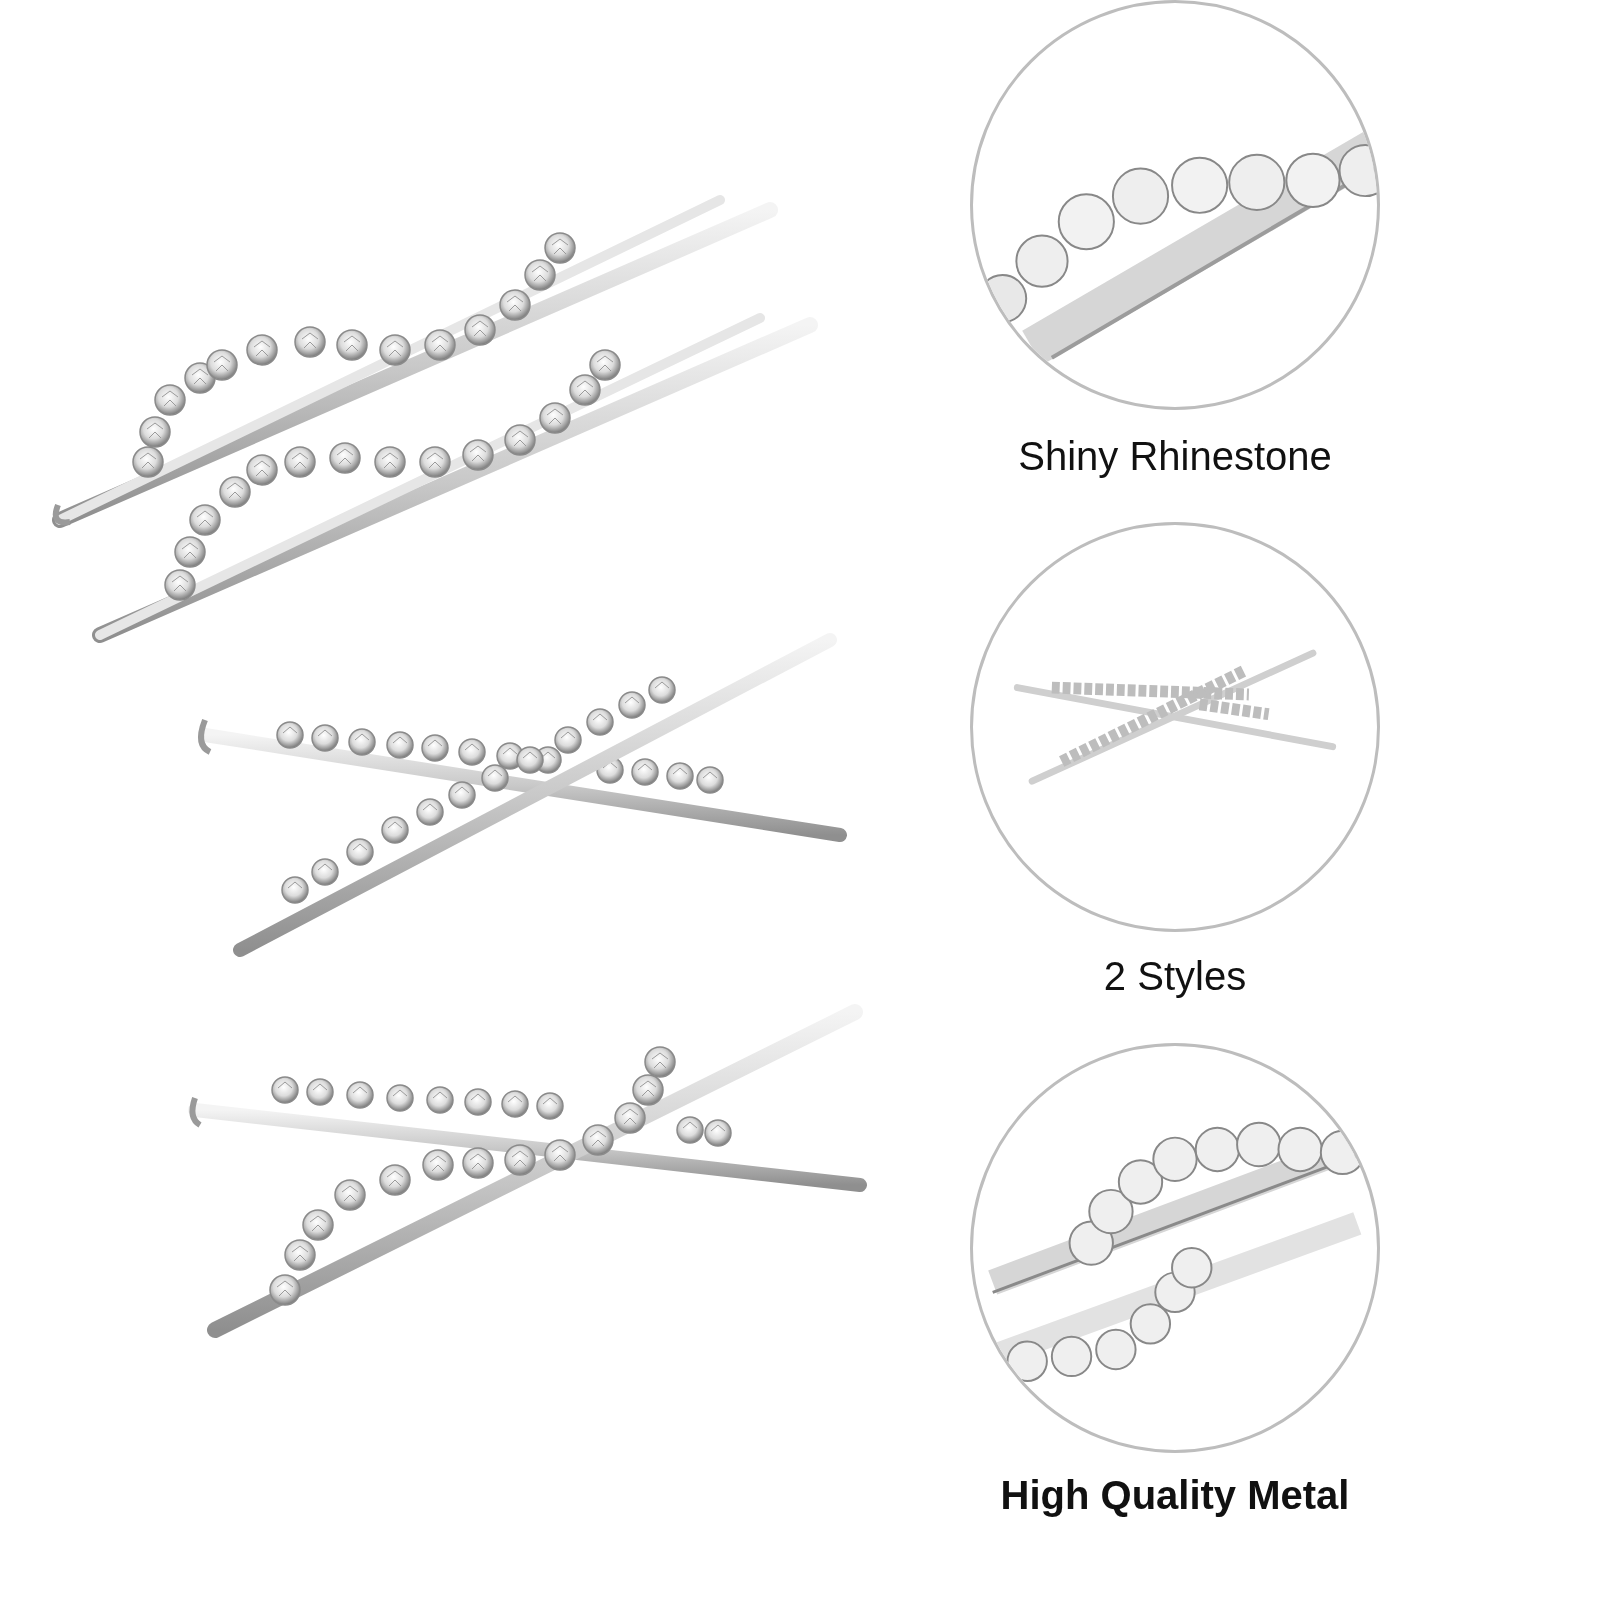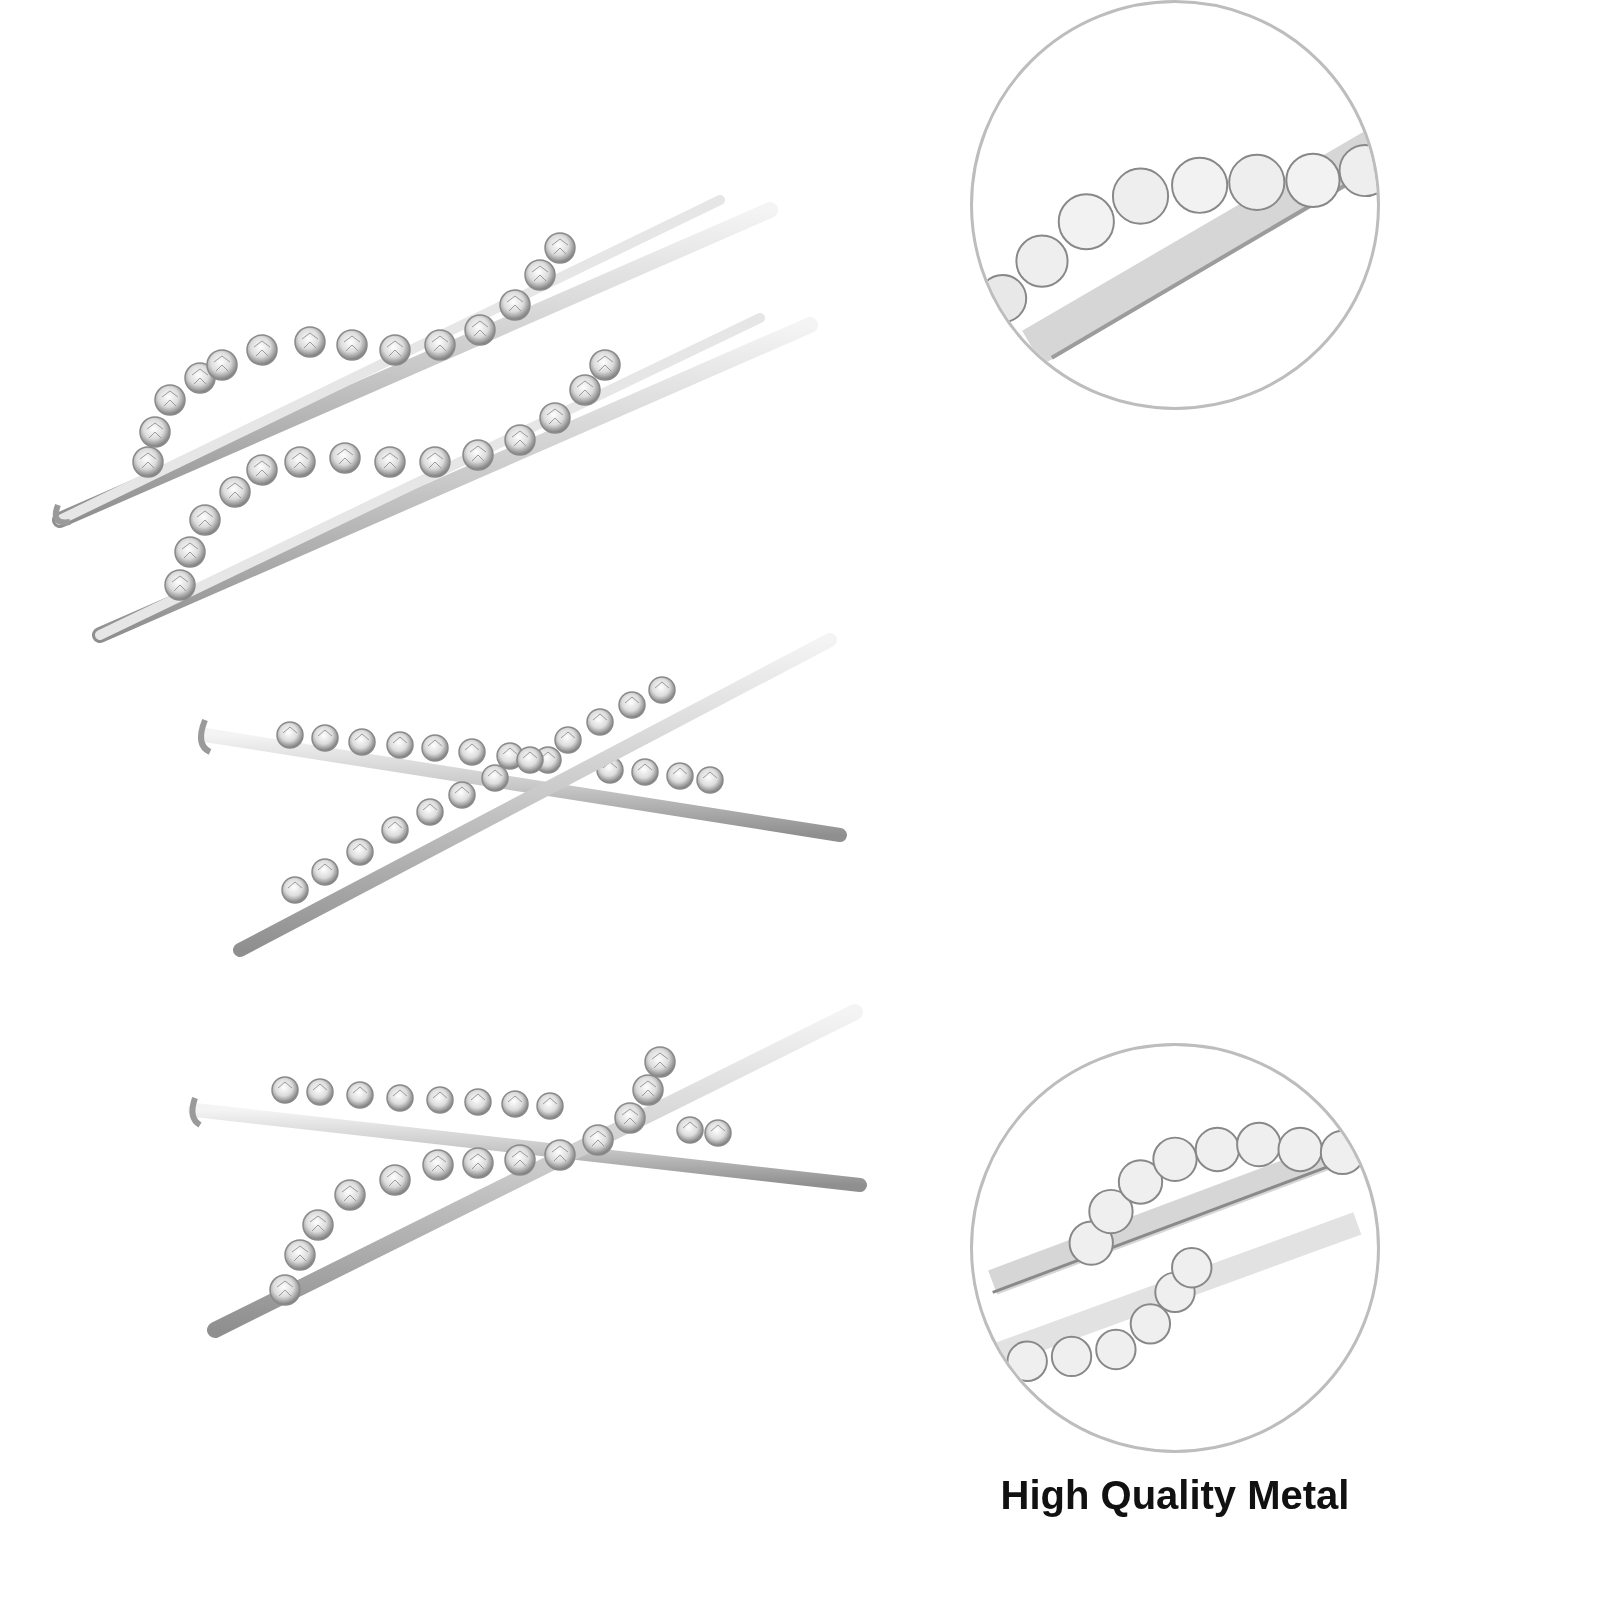--- a/index.html
+++ b/index.html
@@ -165,22 +165,35 @@
         <circle cx="30" cy="300" r="24" fill="#e8e8e8" stroke="#888" stroke-width="2"></circle>
         <circle cx="70" cy="262" r="26" fill="#eeeeee" stroke="#888" stroke-width="2"></circle>
         <circle cx="115" cy="222" r="28" fill="#f2f2f2" stroke="#888" stroke-width="2"></circle>
         <circle cx="170" cy="196" r="28" fill="#eeeeee" stroke="#888" stroke-width="2"></circle>
         <circle cx="230" cy="185" r="28" fill="#f2f2f2" stroke="#888" stroke-width="2"></circle>
         <circle cx="288" cy="182" r="28" fill="#eeeeee" stroke="#888" stroke-width="2"></circle>
         <circle cx="345" cy="180" r="27" fill="#f2f2f2" stroke="#888" stroke-width="2"></circle>
         <circle cx="398" cy="170" r="26" fill="#eeeeee" stroke="#888" stroke-width="2"></circle>
       </svg>
     </div>
+    <div class="caption" style="top:432px;">Shiny Rhinestone</div>
   </div>
 
+  <div class="detail" style="top:520px; height:520px;">
+    <div class="detail-circle" style="top:2px;">
+      <svg viewBox="0 0 410 410">
+        <path d="M45 165 L365 225" stroke="#cfcfcf" stroke-width="7" stroke-linecap="round" fill="none"></path>
+        <path d="M60 260 L345 130" stroke="#cfcfcf" stroke-width="7" stroke-linecap="round" fill="none"></path>
+        <path d="M80 165 L280 172" stroke="#bdbdbd" stroke-width="12" stroke-dasharray="8 3" fill="none"></path>
+        <path d="M90 240 L275 148" stroke="#bdbdbd" stroke-width="12" stroke-dasharray="8 3" fill="none"></path>
+        <path d="M230 182 L300 192" stroke="#bdbdbd" stroke-width="12" stroke-dasharray="8 3" fill="none"></path>
+      </svg>
+    </div>
+    <div class="caption" style="top:432px;">2 Styles</div>
+  </div>
 
   <div class="detail" style="top:1043px; height:520px;font-weight:bold;">
     <div class="detail-circle" style="top:0px;">
       <svg viewBox="0 0 410 410">
         <path d="M20 240 L420 90" stroke="#d6d6d6" stroke-width="26" fill="none"></path>
         <path d="M20 250 L420 100" stroke="#8a8a8a" stroke-width="3" fill="none"></path>
         <path d="M20 315 L390 180" stroke="#e2e2e2" stroke-width="24" fill="none"></path>
         <circle cx="120" cy="200" r="22" fill="#efefef" stroke="#888" stroke-width="2"></circle>
         <circle cx="140" cy="168" r="22" fill="#efefef" stroke="#888" stroke-width="2"></circle>
         <circle cx="170" cy="138" r="22" fill="#efefef" stroke="#888" stroke-width="2"></circle>

